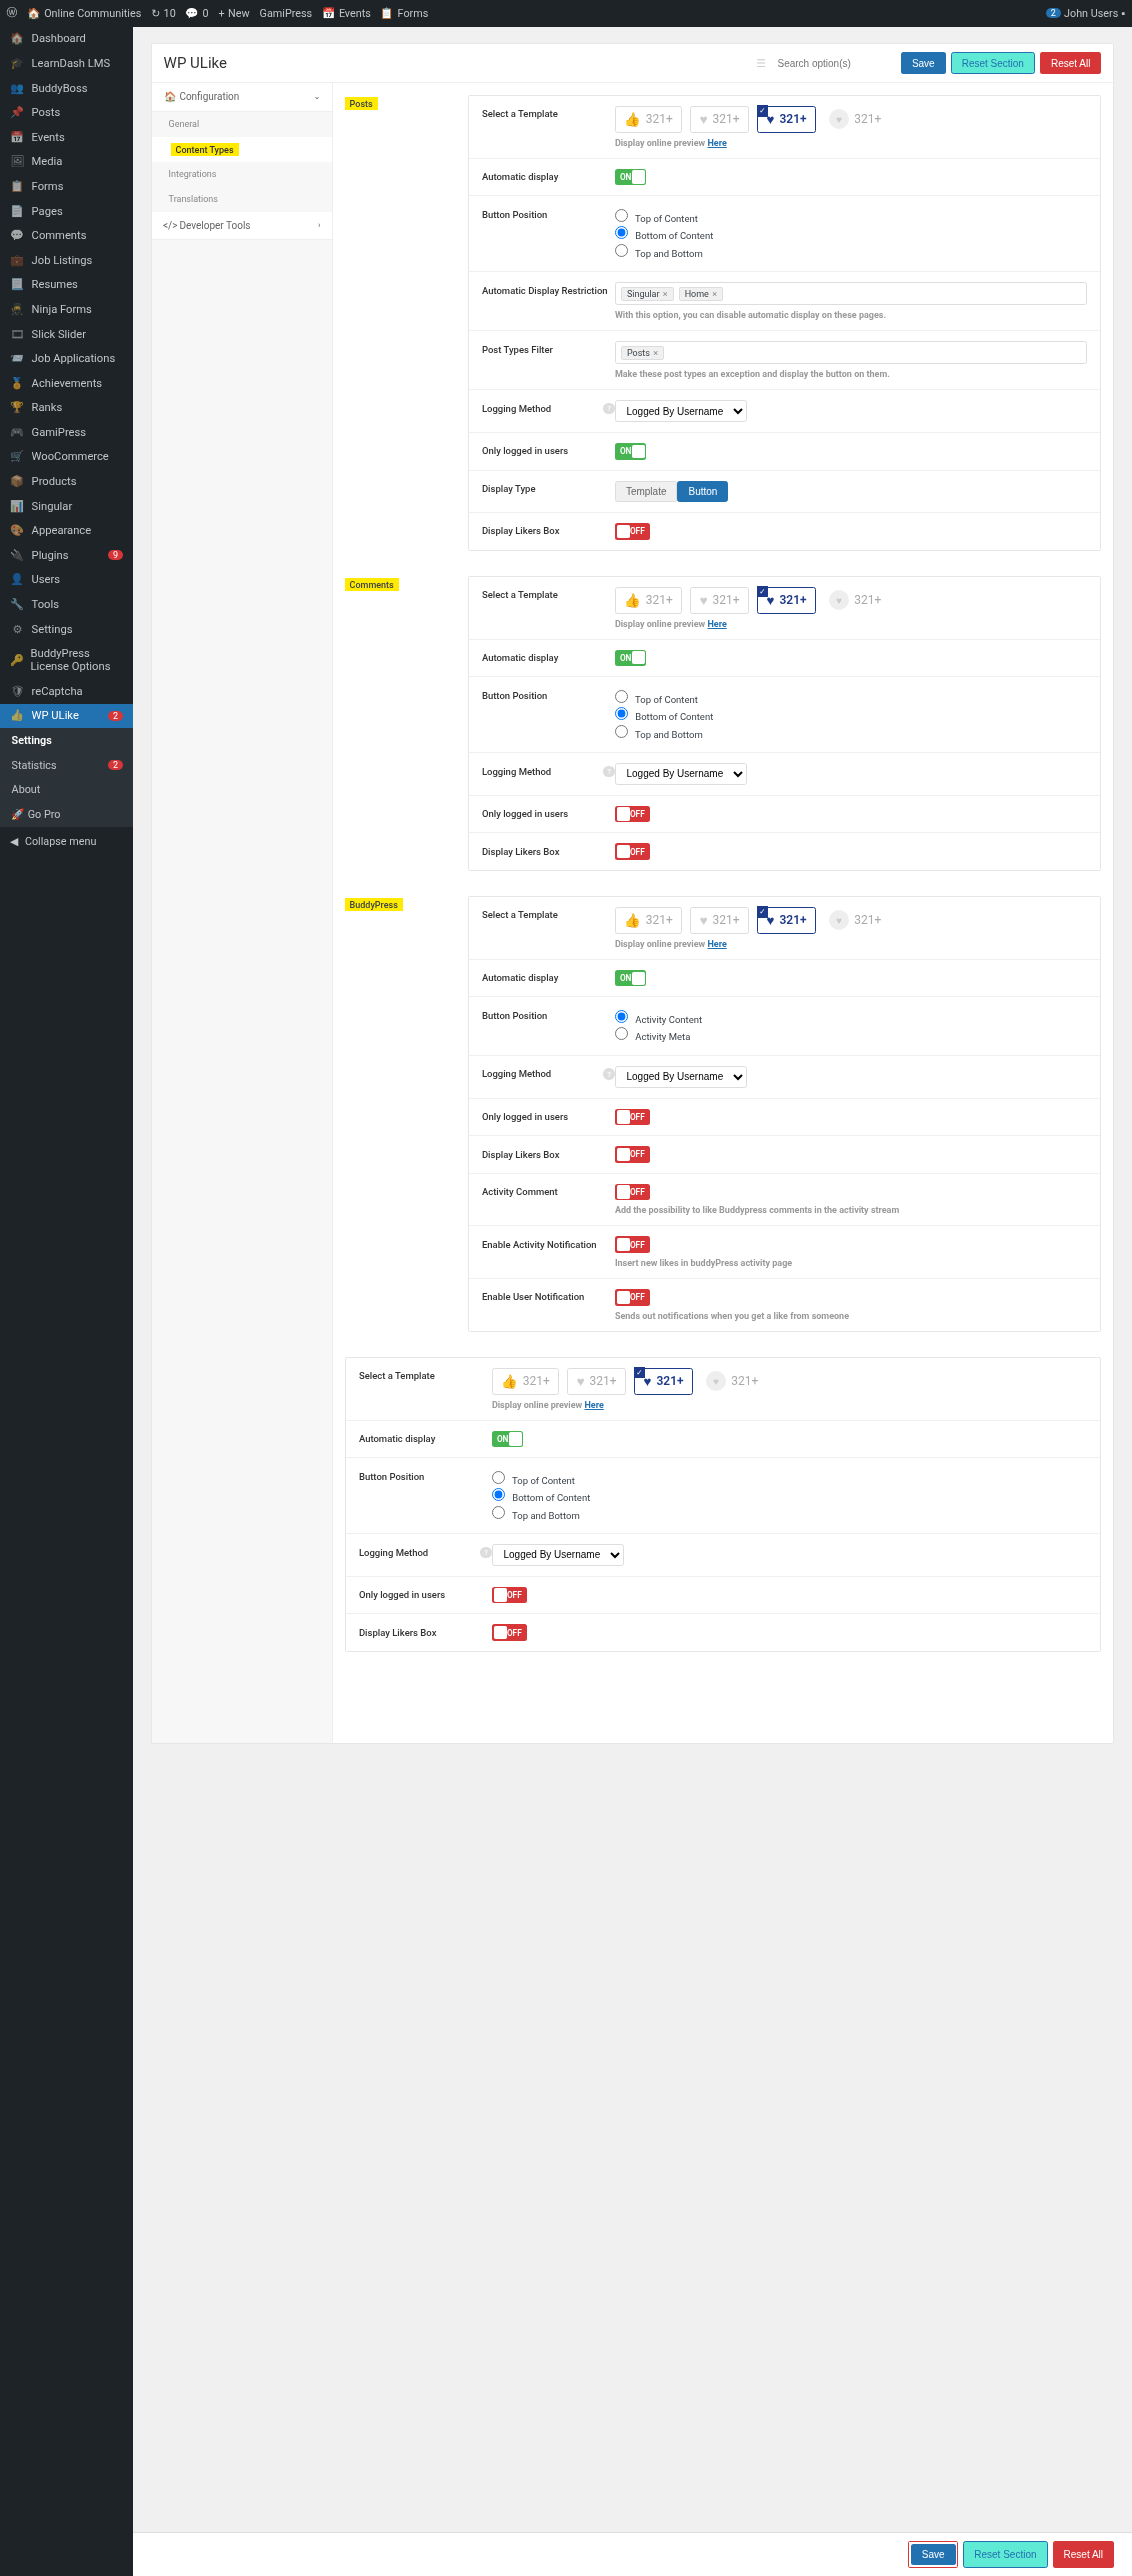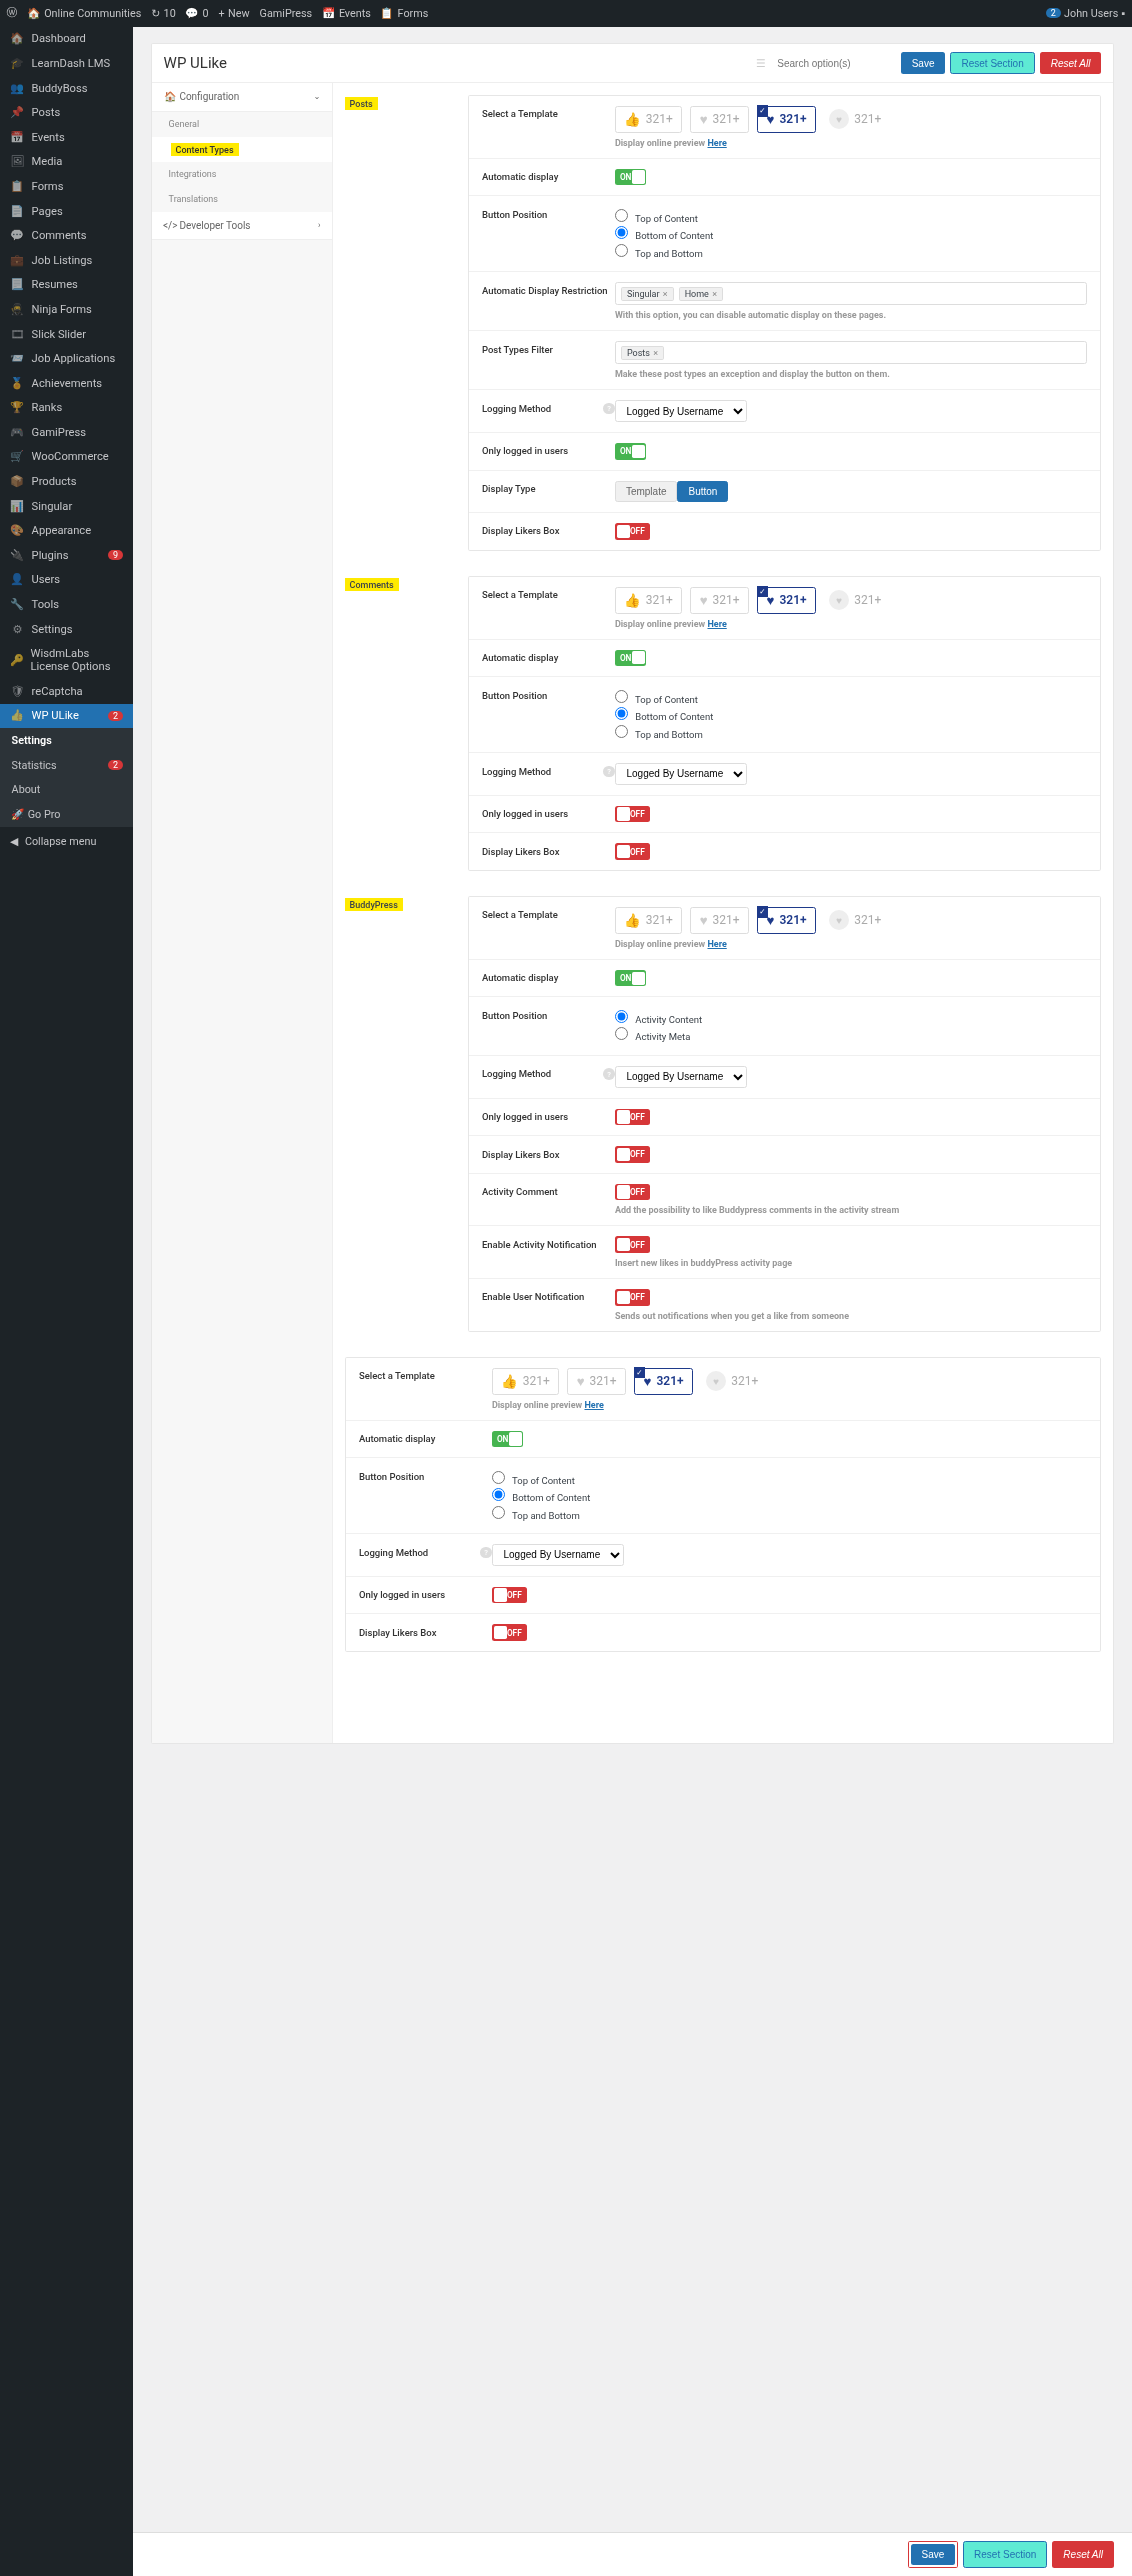--- a/index.html
+++ b/index.html
@@ -23,21 +23,21 @@
 
 .main { flex: 1; padding: 16.6px 18px 33px; }
 .panel { background: #fff; border: 0.8px solid #e6e6e6; border-radius: 1.7px; }
 .panel-header { display: flex; align-items: center; justify-content: space-between; padding: 8.3px 11.6px; border-bottom: 0.8px solid #eee; }
 .panel-title { font-size: 15px; font-weight: 400; color: #333; }
 .header-actions { display: flex; gap: 5px; align-items: center; }
 .search-input { border: none; padding: 5px 6.6px; font-size: 10px; width: 125px; outline: none; color:#888; }
 .btn { padding: 4.2px 10px; border-radius: 2.5px; font-size: 10px; cursor: pointer; border: 0.8px solid transparent; }
 .btn-primary { background: #2271b1; color: #fff; }
 .btn-outline { background: #5eead4; color: #2271b1; border-color: #2271b1; }
-.btn-danger { background: #d63638; color: #fff; font-style: italic; }
+.btn-danger { background: #d63638; color: #fff; }
 .btn-template { background: #f0f0f0; color:#666; border:0.8px solid #ddd; }
 .btn-template.active { background: #2271b1; color:#fff; border-color:#2271b1; }
 
 .panel-body { display: flex; }
 .tabs { width: 181px; border-right: 0.8px solid #eee; background:#f7f7f7; }
 .tab { padding: 8.3px 11.6px; font-size: 10px; color: #666; cursor: pointer; display:flex; justify-content:space-between; background:#fff; border-bottom:0.8px solid #eee; }
 .tab .caret { font-size:8.3px; }
 .subtab { padding: 7.5px 16.6px; font-size: 9px; color:#888; cursor:pointer; }
 .subtab.active { background:#fff; color:#333; font-weight:500; border-left:2.5px solid transparent; }
 
@@ -203,21 +203,21 @@
         <a>
           <span class="menu-icon">🔧</span>
           <span>Tools</span>
         </a>
         <a>
           <span class="menu-icon">⚙</span>
           <span>Settings</span>
         </a>
         <a>
           <span class="menu-icon">🔑</span>
-          <span>WisdmLabs License Options</span>
+          <span>BuddyPress License Options</span>
         </a>
         <a>
           <span class="menu-icon">🛡</span>
           <span>reCaptcha</span>
         </a>
         <a class="menu-current">
           <span class="menu-icon">👍</span>
           <span>WP ULike</span>
           <span class="menu-badge">2</span>
         </a>

